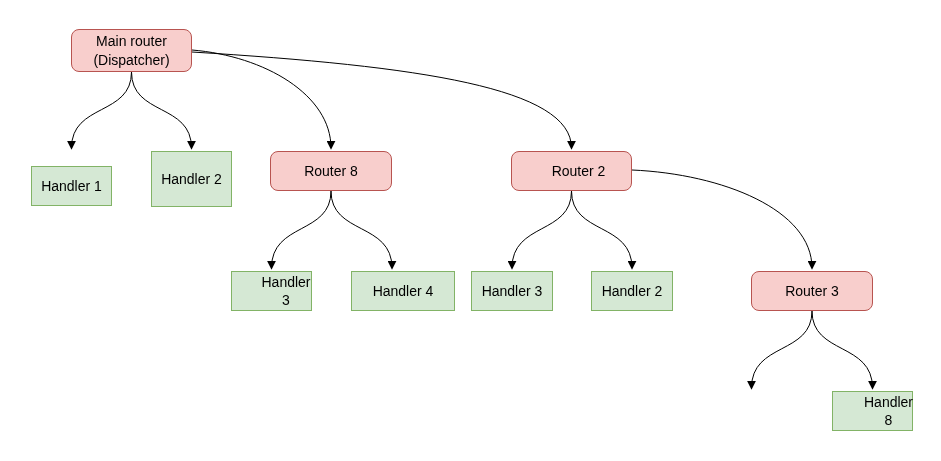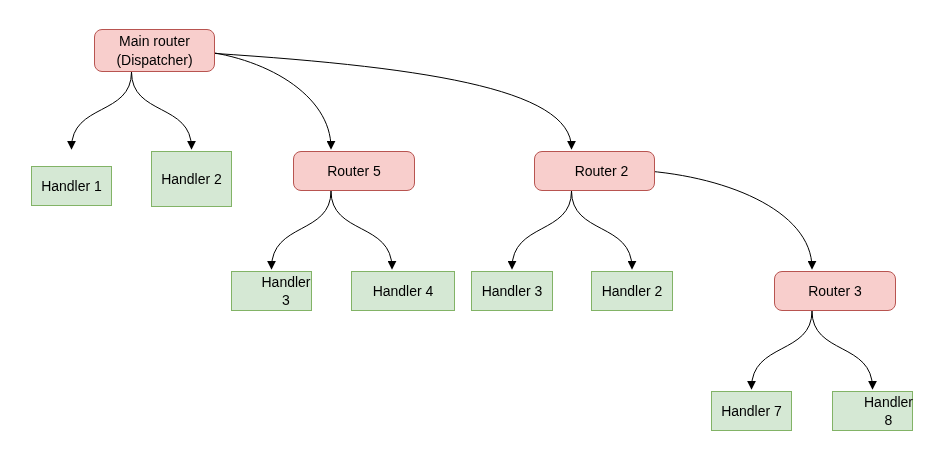--- a/index.html
+++ b/index.html
@@ -36,21 +36,20 @@
     text-align: center;
     font-size: 14px;
     line-height: 1.3;
     color: var(--label-color, #000000);
     white-space: pre-line;
   }
   .node.router {
     background: var(--router-fill, #f8cecc);
     border: 1px solid var(--router-stroke, #b85450);
     border-radius: 8px;
-    margin-left: 23px;
   }
   .node.handler {
     background: var(--handler-fill, #d5e8d4);
     border: 1px solid var(--handler-stroke, #82b366);
   }
 </style>
 </head>
 <body>
 
 <div class="canvas">
@@ -74,31 +73,30 @@
     <path class="edge" d="M 812 311 C 812 355, 872.5 342, 872.5 388" marker-end="url(#arrow)"></path>
   </svg>
 
   <div class="node router" style="left:71px; top:29px; width:121px; height:43px;">Main router
 (Dispatcher)</div>
 
   <div class="node handler" style="left:31px; top:151px; width:81px; height:40px;margin-top:15px;">Handler 1</div>
 
   <div class="node handler" style="left:151px; top:151px; width:81px; height:56px;">Handler 2</div>
 
-  <div class="node router" style="left:270px; top:151px; width:122px; height:40px;">Router 5</div>
+  <div class="node router" style="left:270px; top:151px; width:122px; height:40px;">Router 8</div>
 
   <div class="node router" style="left:511px; top:151px; width:121px; height:40px;padding-left:14px;">Router 2</div>
 
   <div class="node handler" style="left:231px; top:271px; width:81px; height:40px;padding-left:29px;">Handler 3</div>
 
   <div class="node handler" style="left:351px; top:271px; width:104px; height:40px;">Handler 4</div>
 
   <div class="node handler" style="left:471px; top:271px; width:82px; height:40px;">Handler 3</div>
 
   <div class="node handler" style="left:591px; top:271px; width:82px; height:40px;">Handler 2</div>
 
   <div class="node router" style="left:751px; top:271px; width:122px; height:40px;">Router 3</div>
 
-  <div class="node handler" style="left:711px; top:391px; width:81px; height:40px;">Handler 7</div>
 
   <div class="node handler" style="left:832px; top:391px; width:81px; height:40px;padding-left:32px;">Handler 8</div>
 
 </div>
 
 </body></html>

